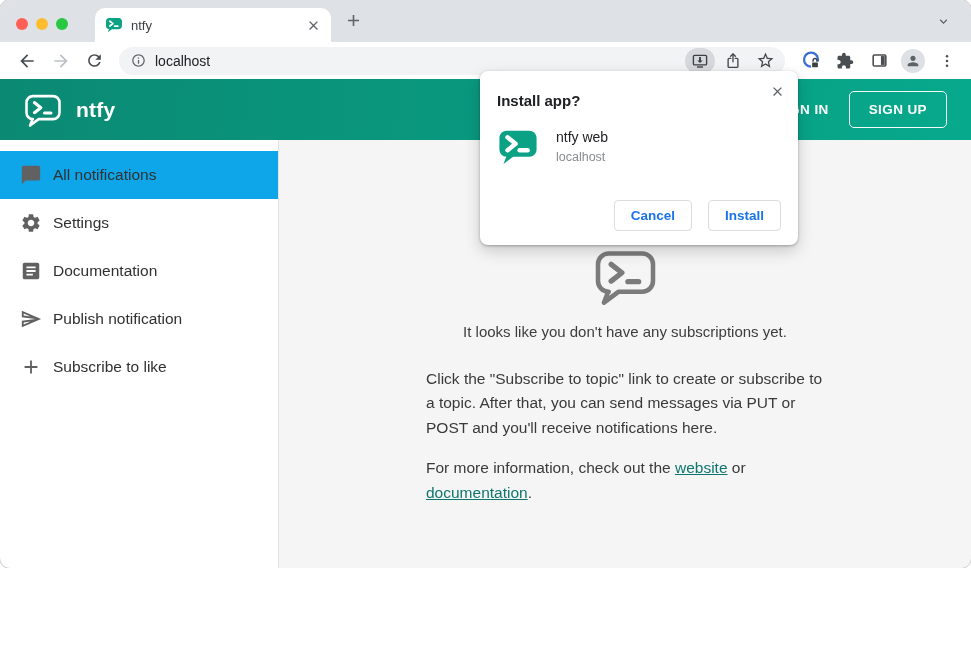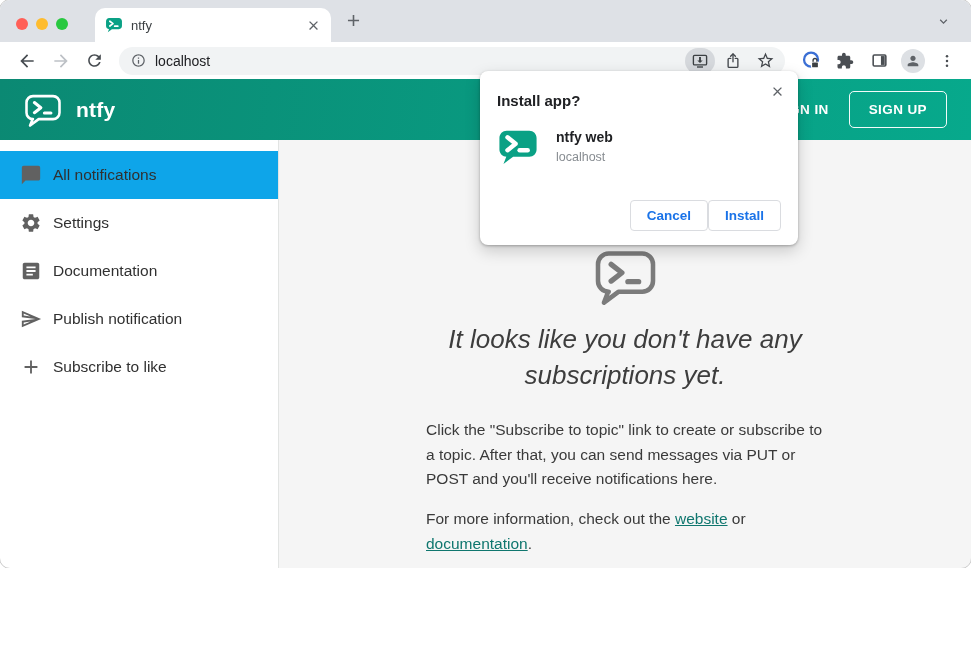--- a/index.html
+++ b/index.html
@@ -48,37 +48,37 @@
   
   .content{display:flex;height:529px;}
   .sidebar{width:279px;background:#fff;border-right:1px solid #e2e4e3;box-sizing:border-box;padding-top:11px;}
   .side-item{height:48px;display:flex;align-items:center;padding-left:20px;cursor:pointer;}
   .side-item.selected{background:#0ea5e9;}
   .side-ic{color:#616161;width:22px;height:22px;flex:0 0 auto;display:flex;align-items:center;}
   .side-label{font-size:15.5px;color:#303030;margin-left:11px;}
 
   .main{flex:1;background:#f5f5f5;display:flex;flex-direction:column;align-items:center;padding-top:110px;box-sizing:border-box;}
   .empty-logo{color:#7b7b7b;}
-  .empty-heading{font-size:26px;font-weight:400;color:#3d3d3d;text-align:center;max-width:410px;
-    line-height:1.38;margin:17px 0 0 0;font-style:italic;}
+  .empty-heading{font-size:15px;font-weight:400;color:#3d3d3d;max-width:410px;
+    line-height:1.38;margin:17px 0 0 0;}
   .empty-para{width:398px;font-size:15.5px;color:#3a3a3a;line-height:1.6;margin:24px 0 0 0;text-align:left;}
   .empty-para + .empty-para{margin-top:15px;}
   .teal-link{color:#0f766e;text-decoration:underline;cursor:pointer;}
 
   
   .dialog{position:absolute;left:480px;top:71px;width:318px;height:174px;background:#fff;border-radius:8px;
     box-shadow:0 1px 3px rgba(0,0,0,.28),0 6px 16px rgba(0,0,0,.18);z-index:50;box-sizing:border-box;padding:15px 17px;}
   .dialog-title{font-size:15px;color:#202124;margin:6px 0 0 0;font-weight:700;}
   .dialog-close{position:absolute;right:13px;top:13px;color:#5f6368;}
   .dialog-row{display:flex;margin-top:17px;}
   .dialog-appicon{width:42px;height:42px;flex:0 0 auto;}
   .dialog-meta{margin-left:17px;padding-top:3px;}
-  .dialog-appname{font-size:14px;color:#202124;font-weight:bold;}
+  .dialog-appname{font-size:14px;color:#202124;}
   .dialog-origin{font-size:12.5px;color:#878c91;margin-top:5px;}
-  .dialog-actions{position:absolute;right:17px;bottom:14px;display:flex;gap:0;margin-top:36px;}
+  .dialog-actions{position:absolute;right:17px;bottom:14px;display:flex;gap:16px;margin-top:36px;}
   .dlg-btn{background:#fff;border:1px solid #dadce0;border-radius:4px;color:#1a73e8;font-family:inherit;
     font-size:13.5px;font-weight:bold;padding:7px 16px;cursor:pointer;}
 </style>
 </head>
 <body>
 
 <div class="window">
 
   <div class="tabstrip">
     <div class="traffic">

